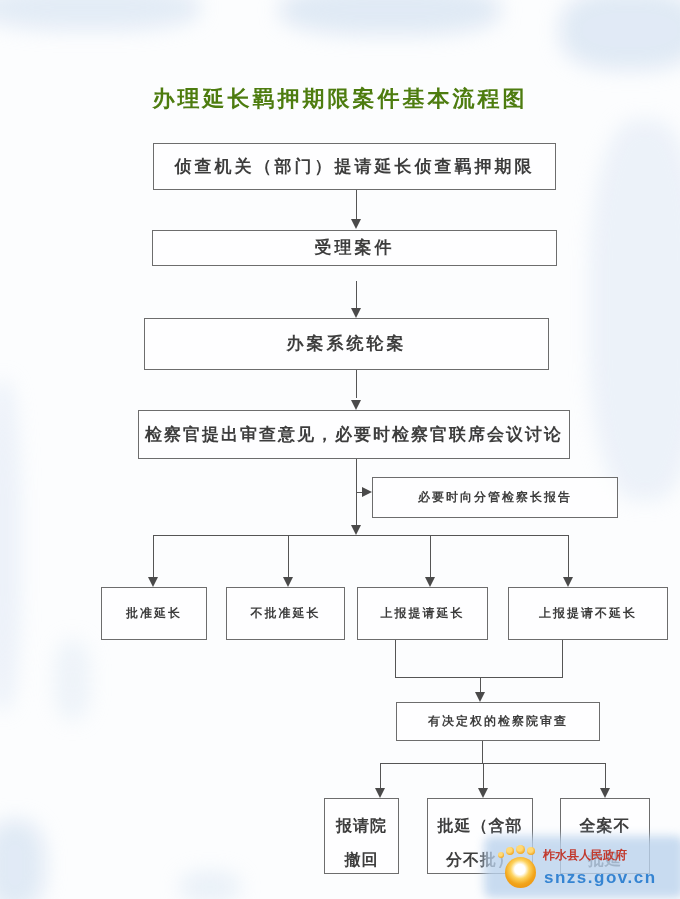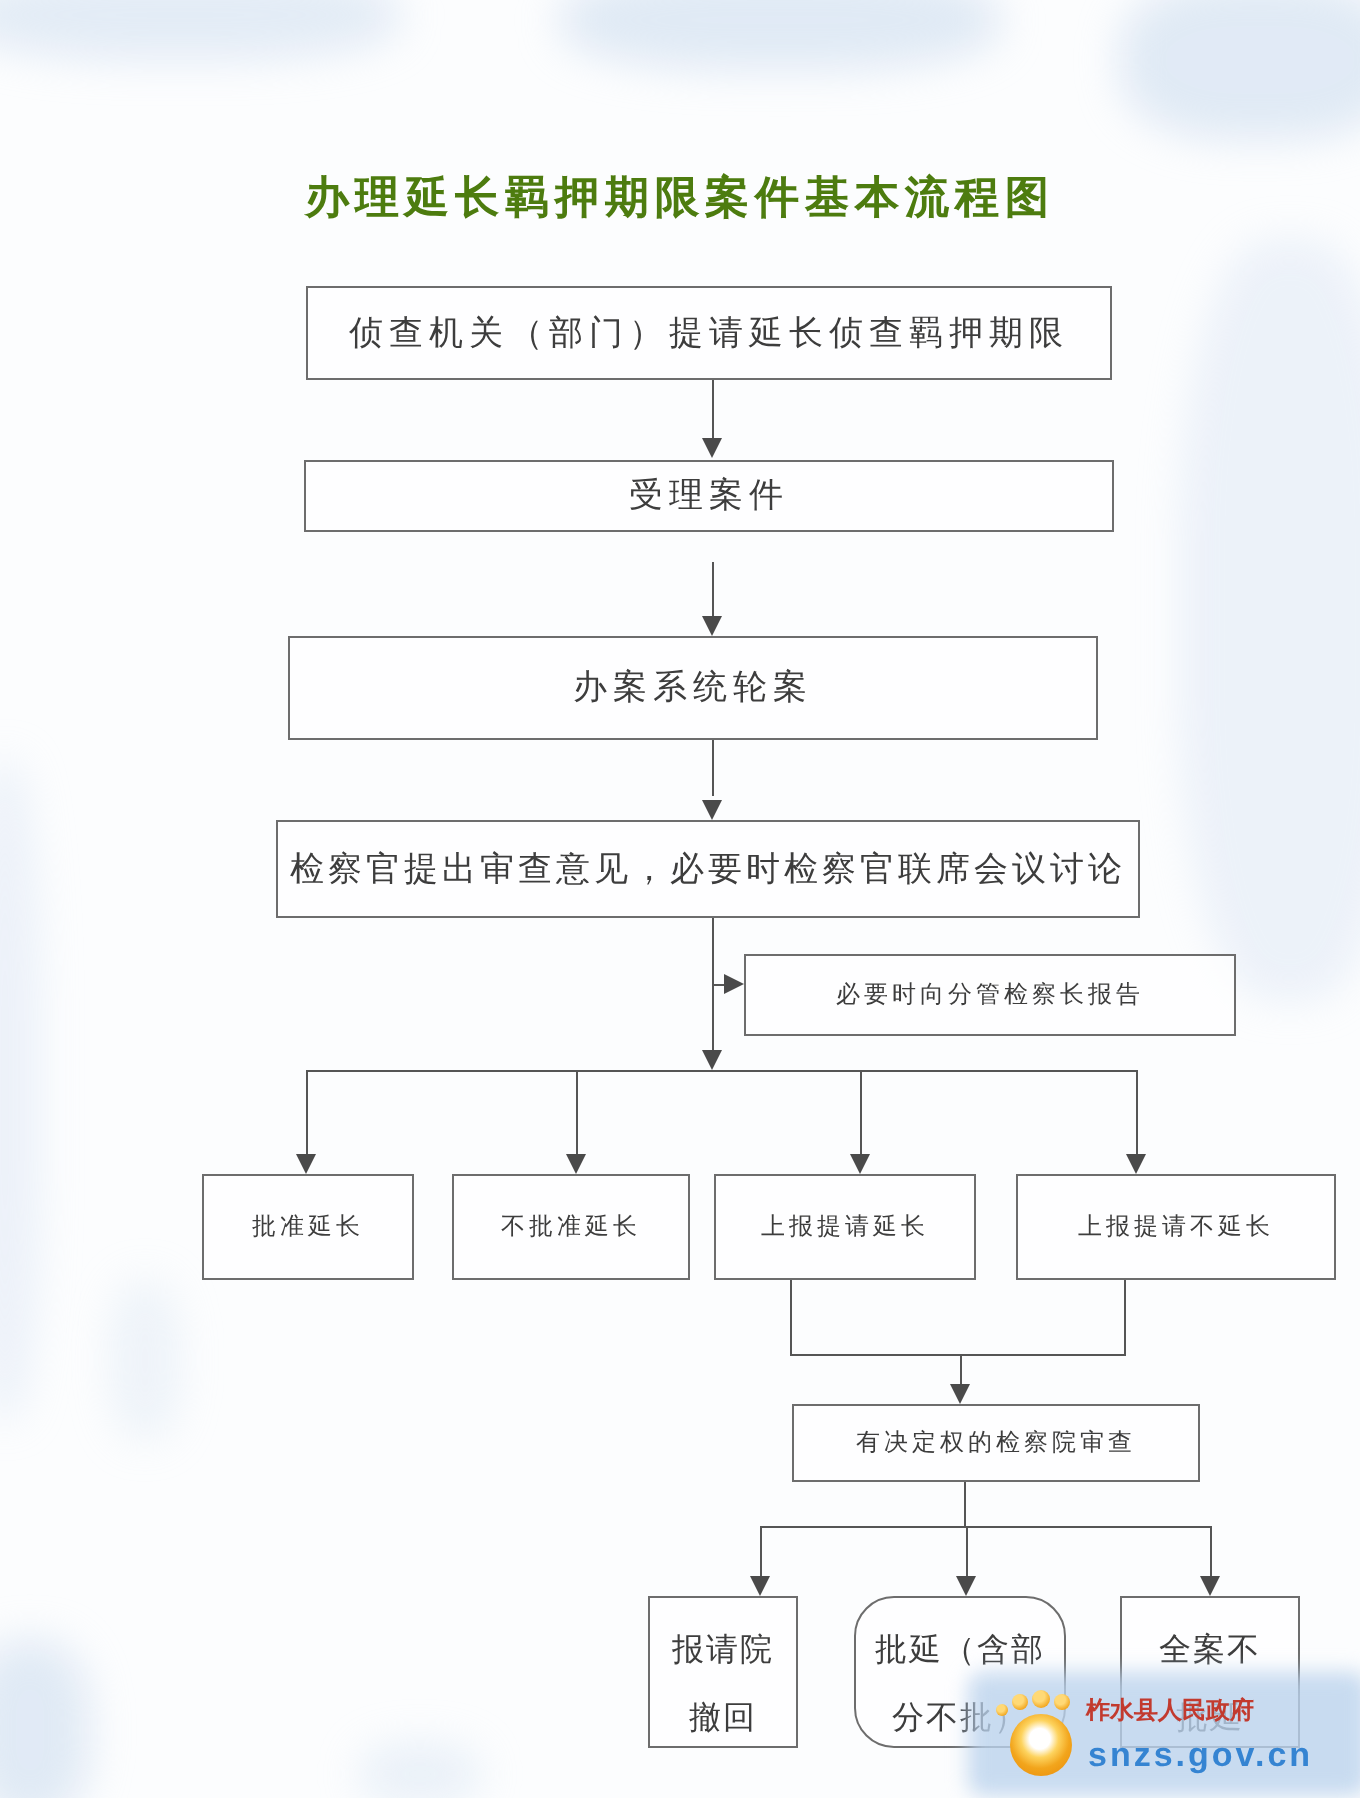--- a/index.html
+++ b/index.html
@@ -17,20 +17,21 @@
   
   .fbox{
     position:absolute;
     border:1px solid #6d6d6d;
     background:rgba(255,255,255,0.65);
     display:flex;align-items:center;justify-content:center;
     box-sizing:border-box;
     font-size:17px;letter-spacing:3px;
     text-align:center;
     line-height:1.25;
+    font-weight:bold;
   }
   .fbox.small{font-size:12px;letter-spacing:2px;}
   .fbox.leaf{flex-direction:column;justify-content:flex-start;padding-top:10px;font-size:16px;letter-spacing:1px;}
   .fbox.leaf span{display:block;line-height:34px;}
   .vline,.hline{position:absolute;background:#555555;}
   .vline{width:1px;}
   .hline{height:1px;}
   .ah{position:absolute;width:0;height:0;
       border-left:5px solid transparent;border-right:5px solid transparent;
       border-top:10px solid #4a4a4a;}
@@ -100,21 +101,21 @@
   </div>
 
   <div class="fbox small" style="left:396px;top:702px;width:204px;height:39px;">
     <span>有决定权的检察院审查</span>
   </div>
 
   <div class="fbox leaf" style="left:324px;top:798px;width:75px;height:76px;">
     <span>报请院</span>
     <span>撤回</span>
   </div>
-  <div class="fbox leaf" style="left:427px;top:798px;width:106px;height:76px;border-radius:20px;">
+  <div class="fbox leaf" style="left:427px;top:798px;width:106px;height:76px;">
     <span>批延（含部</span>
     <span>分不批）</span>
   </div>
   <div class="fbox leaf" style="left:560px;top:798px;width:90px;height:76px;">
     <span>全案不</span>
     <span>批延</span>
   </div>
 
   <div class="vline" style="left:356px;top:190px;height:30px;"></div>
   <div class="ah" style="left:351px;top:219px;"></div>

